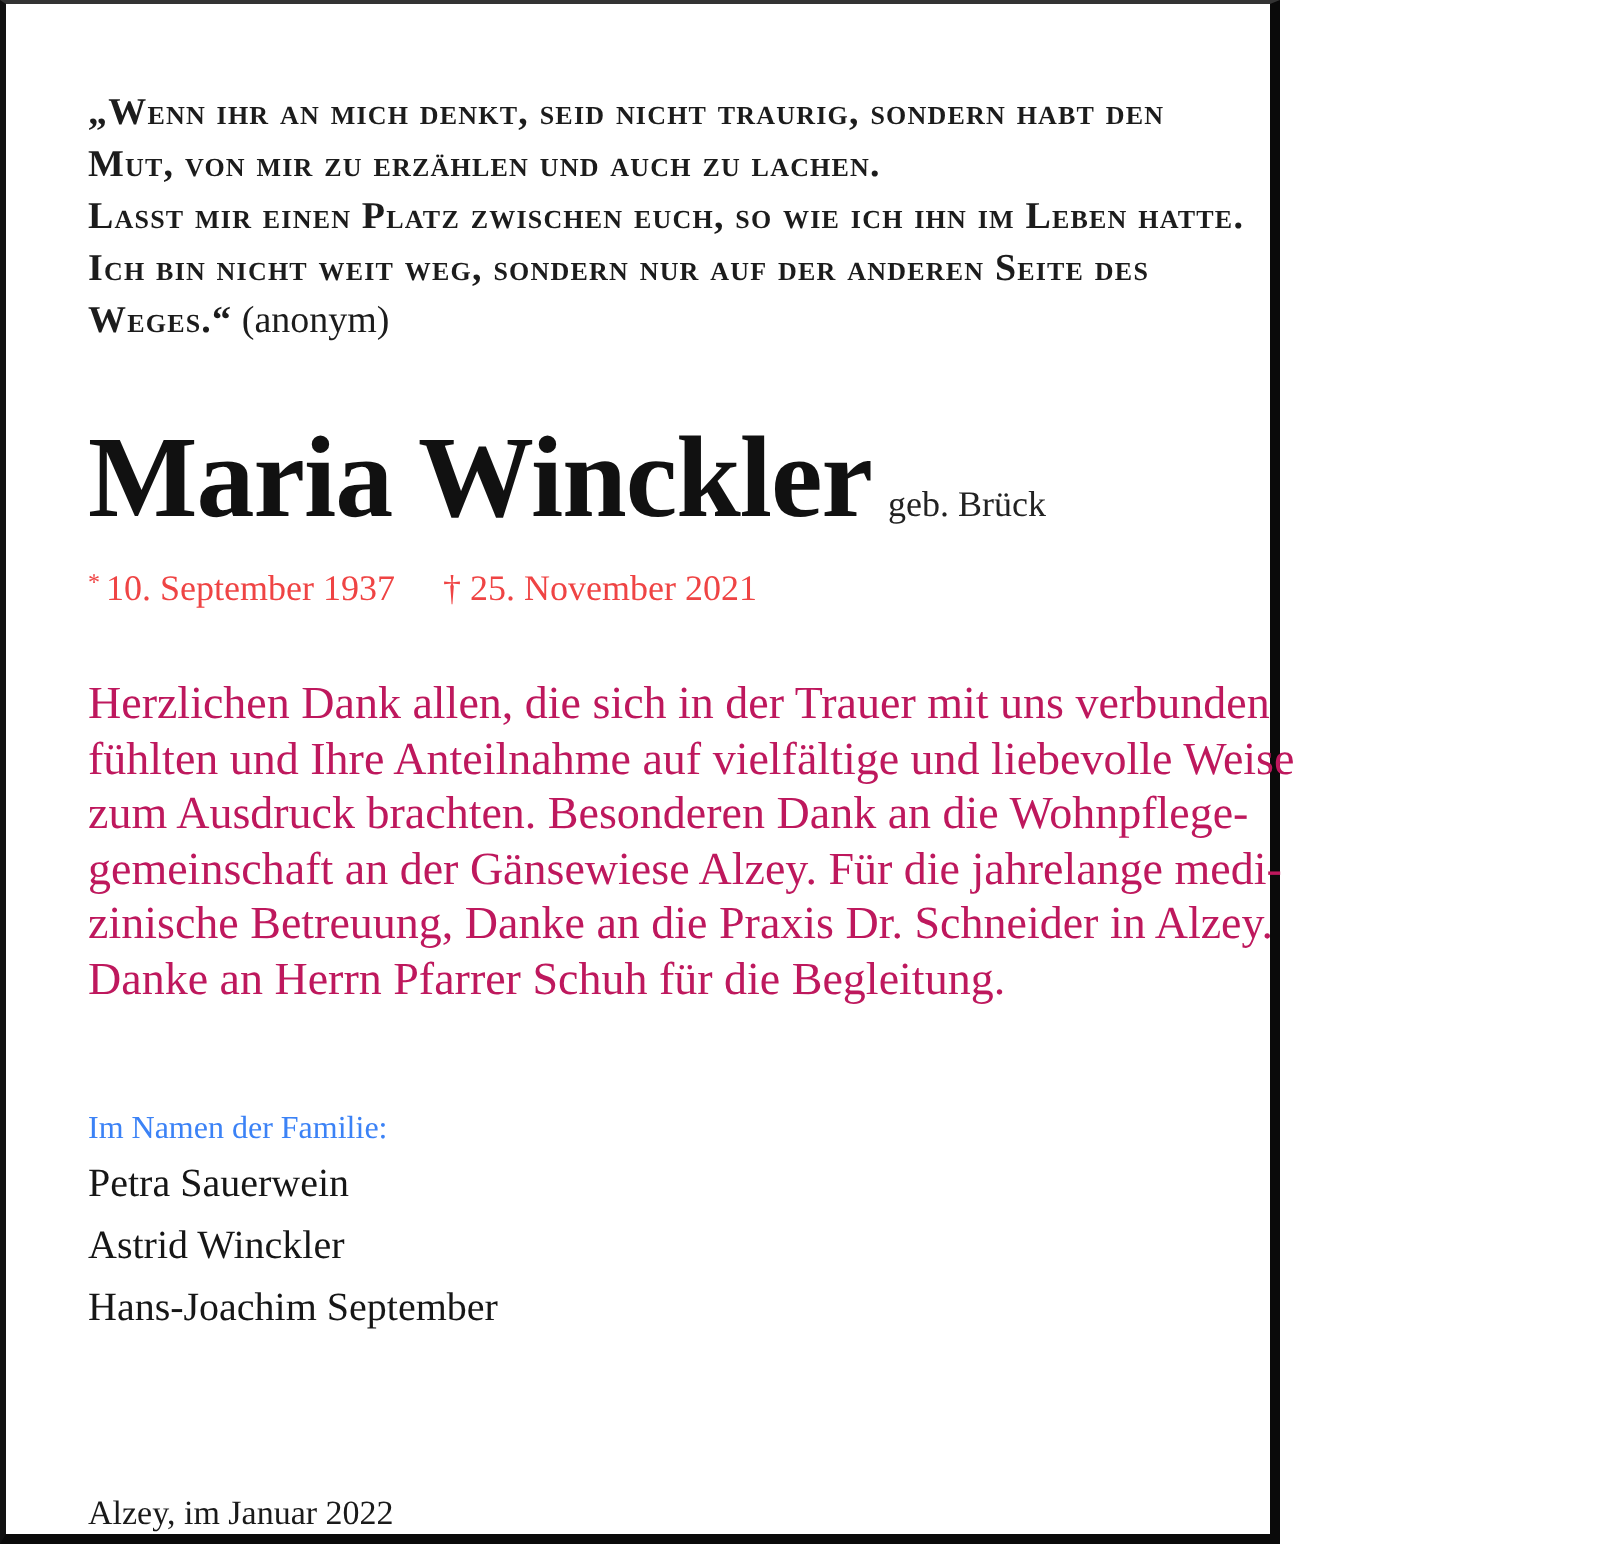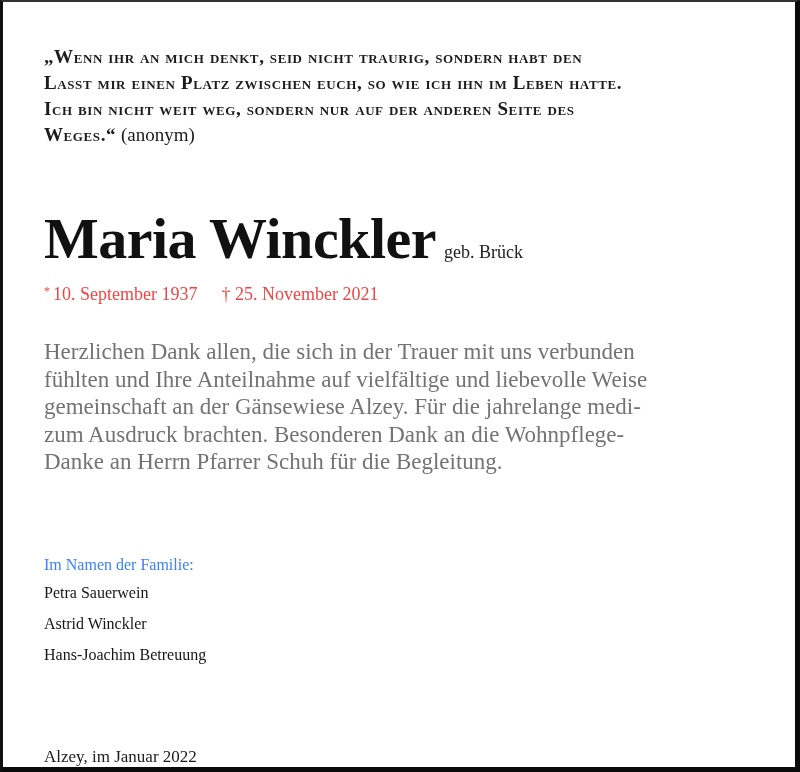--- a/index.html
+++ b/index.html
@@ -1,20 +1,20 @@
 <!DOCTYPE html>
 <html><head>
   <meta charset="utf-8">
   <style>
     html, body { margin: 0; padding: 0; background: #ffffff; }
     body { width: 800px; height: 772px; overflow: hidden; }
     .frame {
       position: relative;
       box-sizing: border-box;
-      width: 800px; height: 772px;
+      width: 640px; height: 772px;
       border-left: 3px solid #111;
       border-top: 2px solid #333;
       border-right: 5px solid #0a0a0a;
       border-bottom: 5px solid #0a0a0a;
       background: #ffffff;
       color: #1a1a1a;
       font-family: "Liberation Serif", "DejaVu Serif", serif;
       padding-left: 17px;
     }
     .quote {
@@ -35,68 +35,70 @@
     }
     .maiden { font-size: 18px; margin-left: 8px; color: #222; }
     .dates {
       position: absolute; left: 41px; top: 282px; white-space: nowrap;
       font-size: 18px; color: #ef4444;
     }
     .dates .birth-mark { font-size: 12px; vertical-align: 5px; margin-right: 3px; }
     .dates .gap { display: inline-block; width: 24px; }
     .body {
       position: absolute; left: 41px; top: 336px; width: 720px;
-      font-size: 23px; line-height: 27.5px; color: #737373;
+      font-size: 23px; line-height: 27.5px; color: #be185d;
     }
     .body .line { display: block; white-space: nowrap; }
     .family-label {
       position: absolute; left: 41px; top: 554px;
       font-size: 16px; color: #3b82f6;
     }
     .signers {
       position: absolute; left: 41px; top: 575px;
-      font-size: 16px; line-height: 31px; color: #161616;
+      font-size: 20px; line-height: 31px; color: #161616;
     }
     .signers .line { display: block; white-space: nowrap; }
     .place-date {
       position: absolute; left: 41px; top: 703px;
       font-size: 17px; color: #1a1a1a; margin-top: 42px;
     }
   </style>
 </head>
 <body>
 
 <div class="frame">
 
   <div class="quote">
     <span class="line">„Wenn ihr an mich denkt, seid nicht traurig, sondern habt den</span>
+    <span class="line">Mut, von mir zu erzählen und auch zu lachen.</span>
     <span class="line">Lasst mir einen Platz zwischen euch, so wie ich ihn im Leben hatte.</span>
     <span class="line">Ich bin nicht weit weg, sondern nur auf der anderen Seite des</span>
     <span class="line"><span>Weges.“</span><span class="tail"> (anonym)</span></span>
   </div>
 
   <div class="name-row">
     <span class="name">Maria Winckler</span><span class="maiden">geb. Brück</span>
   </div>
 
   <div class="dates">
     <span class="birth-mark">*</span><span>10. September 1937</span><span class="gap"></span><span>†</span> <span>25. November 2021</span>
   </div>
 
   <div class="body">
     <span class="line">Herzlichen Dank allen, die sich in der Trauer mit uns verbunden</span>
     <span class="line">fühlten und Ihre Anteilnahme auf vielfältige und liebevolle Weise</span>
+    <span class="line">zum Ausdruck brachten. Besonderen Dank an die Wohnpflege-</span>
     <span class="line">gemeinschaft an der Gänsewiese Alzey. Für die jahrelange medi-</span>
-    <span class="line">zum Ausdruck brachten. Besonderen Dank an die Wohnpflege-</span>
+    <span class="line">zinische Betreuung, Danke an die Praxis Dr. Schneider in Alzey.</span>
     <span class="line">Danke an Herrn Pfarrer Schuh für die Begleitung.</span>
   </div>
 
   <div class="family-label">Im Namen der Familie:</div>
 
   <div class="signers">
     <span class="line">Petra Sauerwein</span>
     <span class="line">Astrid Winckler</span>
-    <span class="line">Hans-Joachim Betreuung</span>
+    <span class="line">Hans-Joachim September</span>
   </div>
 
   <div class="place-date">Alzey, im Januar 2022</div>
 
 </div>
 
 </body></html>

